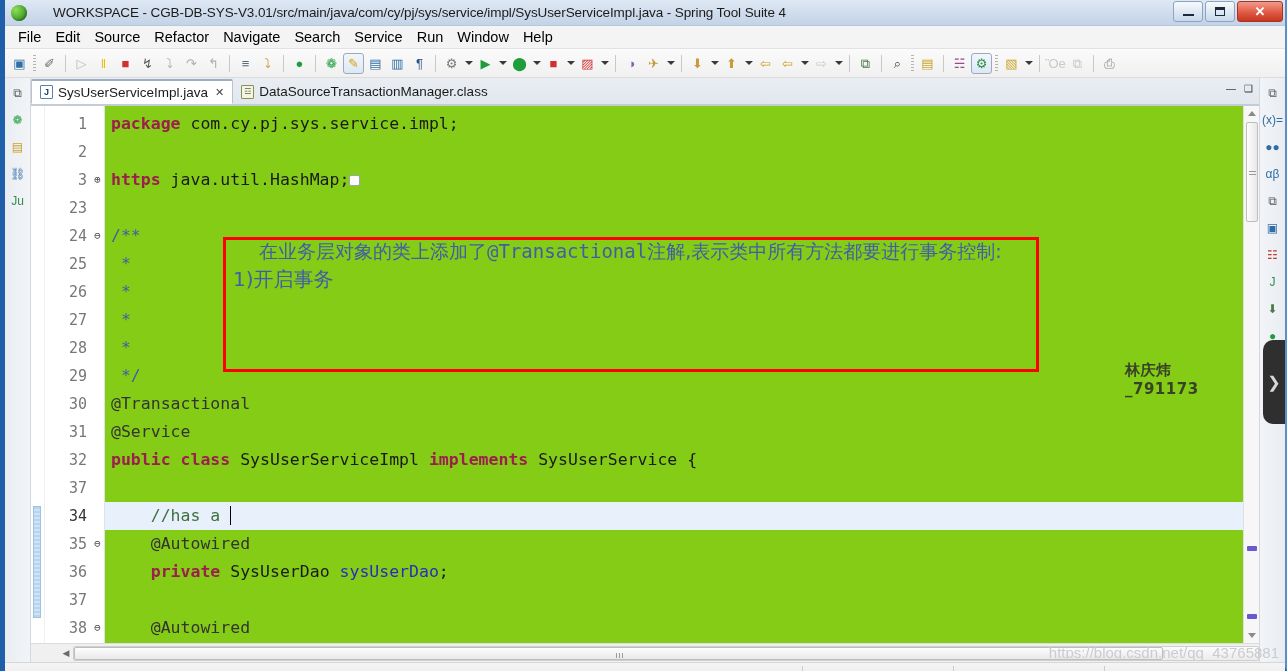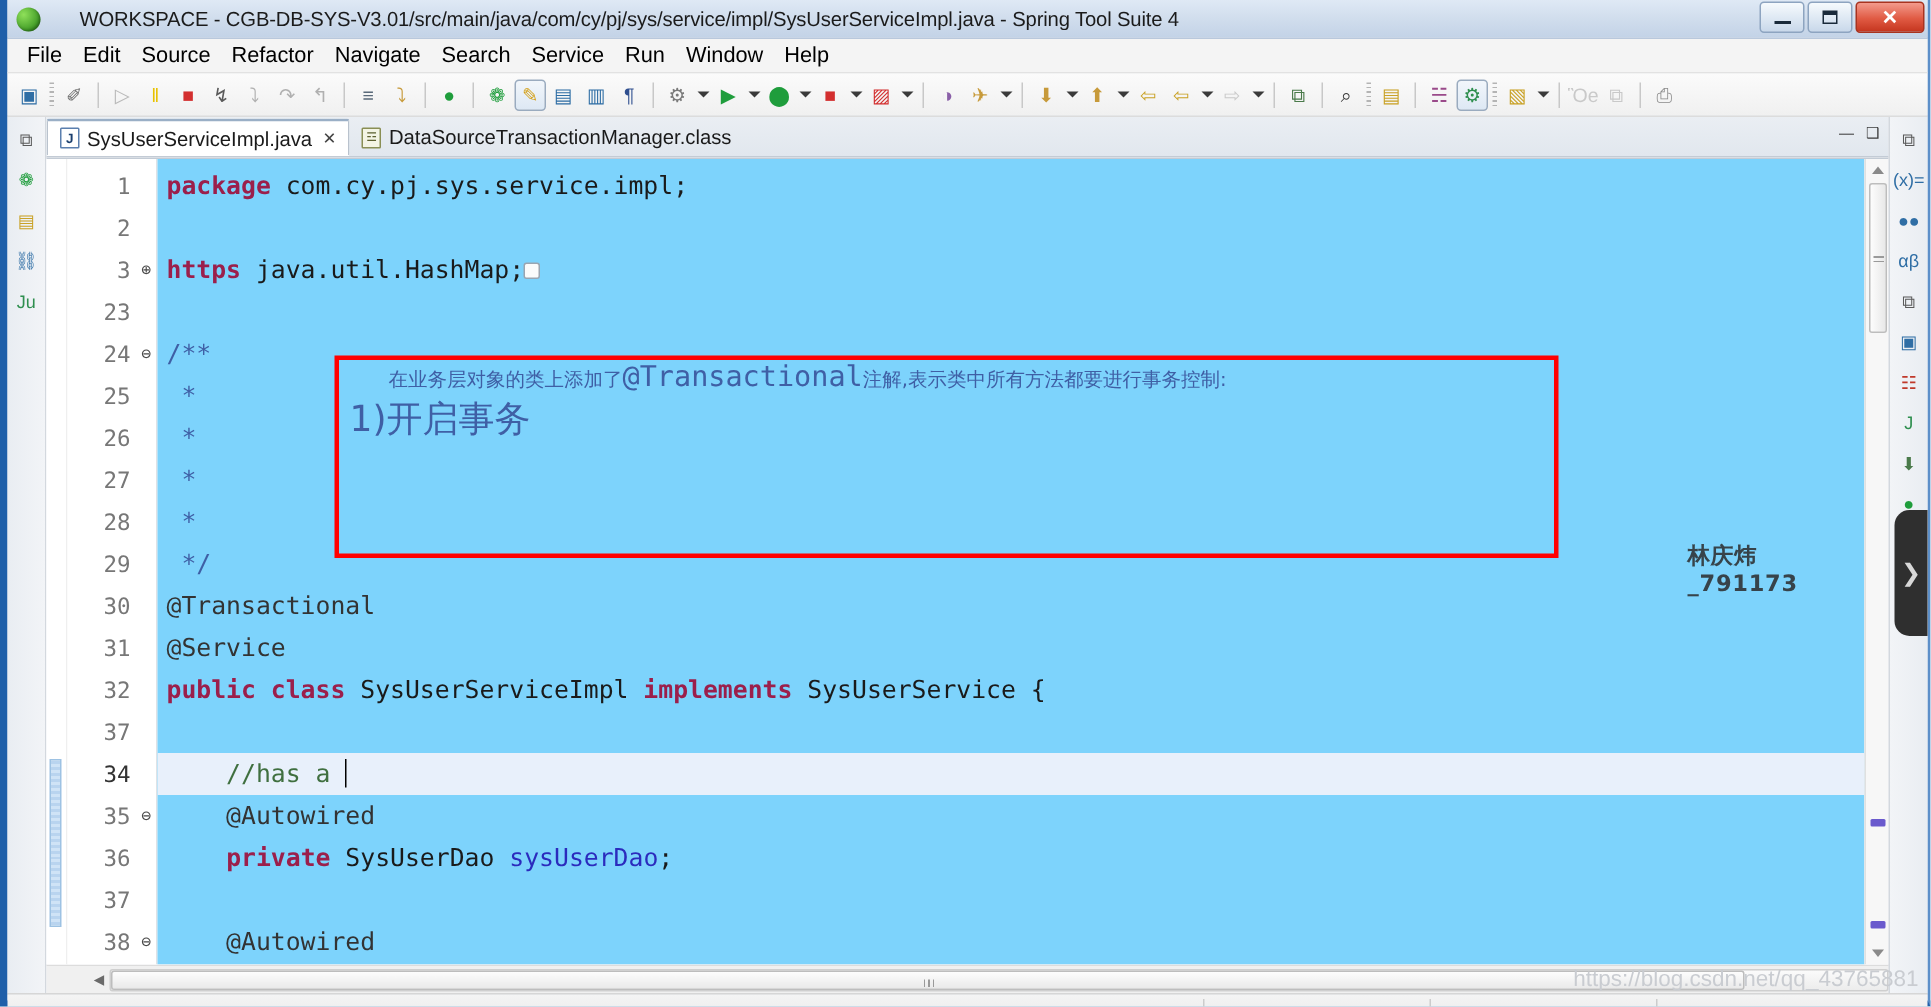--- a/index.html
+++ b/index.html
@@ -207,21 +207,21 @@
   }
   .fold-col {
     width: 14px; flex: 0 0 auto; background: #fff;
     font-family: "DejaVu Sans Mono", monospace;
     font-size: 11px; color: #4a4a4a;
     padding-top: 4px;
     border-right: 1px solid #dfe2e6;
   }
   .codecol {
     flex: 1 1 auto; min-width: 0;
-    background: #7dd3fc;
+    background: #84cc16;
     font-family: "DejaVu Sans Mono", monospace;
     font-size: 16.5px;
     padding-top: 4px;
     position: relative;
     overflow: hidden;
   }
   .ln { height: 28px; line-height: 28px; white-space: pre; padding-left: 6px; }
   .gl { height: 28px; line-height: 28px; padding-right: 4px; }
   .fl { height: 28px; line-height: 28px; text-align: center; }
   .ln.current { background: #e8f0fb; }
@@ -254,23 +254,23 @@
   .cn-overlay {
     position: absolute;
     left: 128px; top: 131px;
     width: 800px;
     font-family: "DejaVu Sans", sans-serif;
     color: #3f5fa5;
     pointer-events: none;
   }
   .cn-line { height: 28px; line-height: 28px; white-space: nowrap; }
   .cn-line.l1 { font-size: 15px; padding-left: 26px; }
-  .cn-line.l2 { font-size: 24px; }
+  .cn-line.l2 { font-size: 20px; }
   .cn-big { font-size: 19px; font-family: "DejaVu Sans Mono", monospace; }
-  .cn-small { font-size: 13px; }
+  .cn-small { font-size: 19px; }
 
   
   .wm-name {
     position: absolute; left: 1020px; top: 255px;
     font-family: "DejaVu Sans", sans-serif;
     font-size: 15px; font-weight: bold; color: #2b2b2b;
     opacity: .85; letter-spacing: .5px;
     pointer-events: none;
   }
   .wm-url {

